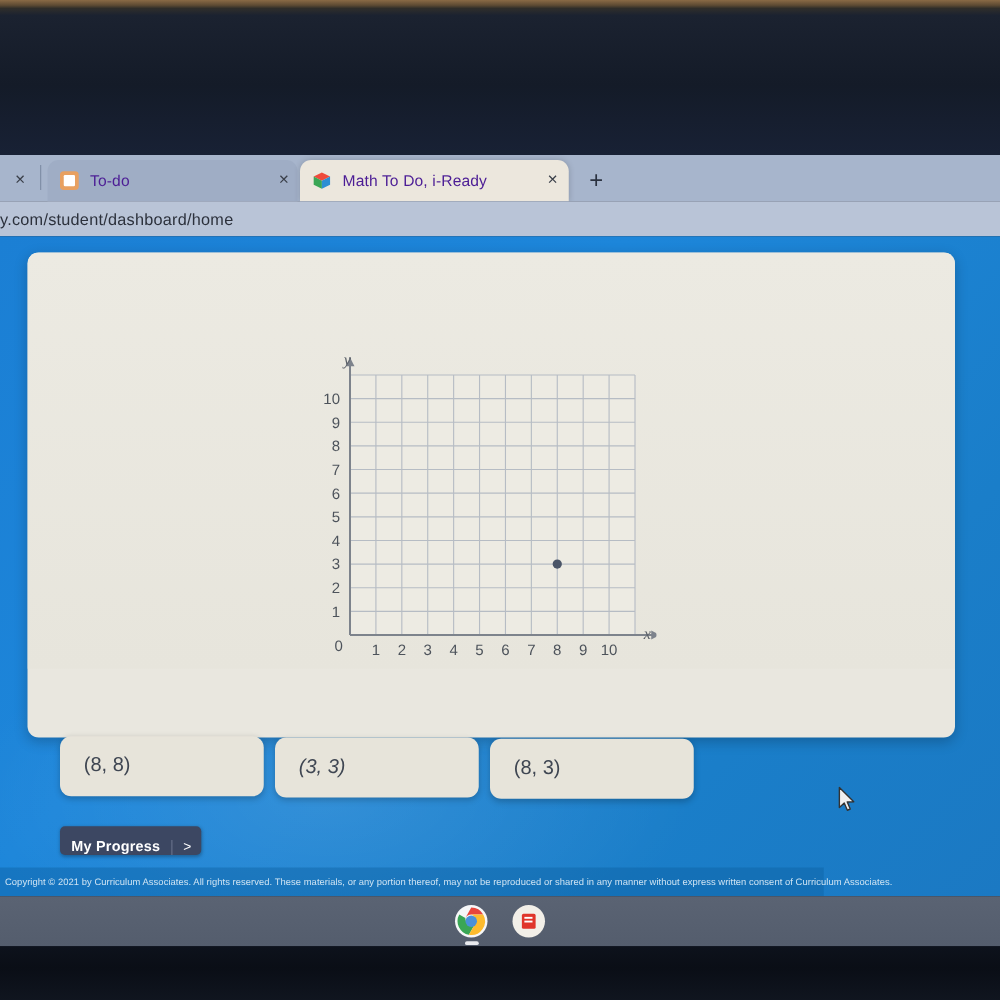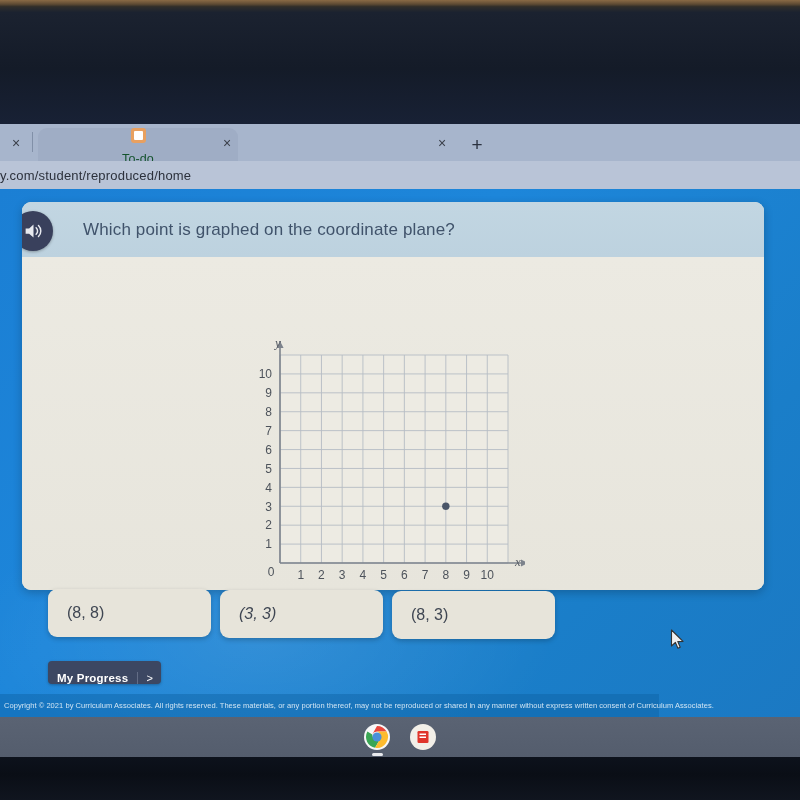--- a/index.html
+++ b/index.html
@@ -29,21 +29,21 @@
 
   
   .tabstrip {
     position: absolute; left: 0; top: 124px; width: 800px; height: 37px;
     background: #a7b5cc;
   }
   .tab {
     position: absolute; top: 4px; height: 33px;
     display: flex; align-items: center; gap: 9px; padding: 0 10px;
     border-radius: 9px 9px 0 0;
-    font-size: 12.5px; color: #14532d; letter-spacing: .1px; flex-direction: column;
+    font-size: 12.5px; color: #4c1d95; letter-spacing: .1px;
   }
   .tab.inactive { background: #9fadc5; }
   .tab.active   { background: #ece7dd; box-shadow: 0 0 5px rgba(0,0,0,.18); }
   .tab-title { white-space: nowrap; overflow: hidden; }
   .tab-close {
     position: absolute; top: 11px; width: 16px; height: 16px;
     font-size: 14px; line-height: 16px; text-align: center;
     color: #3a3f49; font-family: "Liberation Sans", sans-serif;
   }
   .tab-fav { width: 15px; height: 15px; flex: 0 0 15px; border-radius: 3px; }
@@ -177,43 +177,43 @@
     <div style="position:absolute;left:32px;top:8px;width:1px;height:20px;background:#8190a8;"></div>
 
     <div class="tab inactive" style="left:38px; width:200px;">
       <span class="tab-fav fav-todo">
           <i></i>
         </span>
       <span class="tab-title">To-do</span>
     </div>
     <div class="tab-close" style="left:219px;">×</div>
 
+    <div class="tab active" style="left:240px; width:215px;">
+      <span class="tab-fav">
+        <svg width="15" height="15" viewBox="0 0 16 16">
+          <polygon points="8,1 15,4.5 8,8 1,4.5" fill="#ef4b3c"></polygon>
+          <polygon points="1,4.5 8,8 8,15 1,11.5" fill="#3aa655"></polygon>
+          <polygon points="15,4.5 8,8 8,15 15,11.5" fill="#2d8fd4"></polygon>
+        </svg>
+      </span>
+      <span class="tab-title">Math To Do, i-Ready</span>
+    </div>
     <div class="tab-close" style="left:434px;">×</div>
 
     <div class="newtab">+</div>
   </div>
 
   <div class="urlbar">
-    <span class="url-text">y.com/student/reproduced/home</span>
+    <span class="url-text">y.com/student/dashboard/home</span>
   </div>
 
   <div class="app">
 
     <div class="card">
 
-      <div class="card-header">
-        <div class="speaker-btn">
-          <svg width="21" height="18" viewBox="0 0 24 20">
-            <path d="M3 7 h4 L12 2.5 v15 L7 13 H3 Z" fill="#e7e9ef"></path>
-            <path d="M15 6.2 a5.2 5.2 0 0 1 0 7.6" stroke="#e7e9ef" stroke-width="1.7" fill="none" stroke-linecap="round"></path>
-            <path d="M17.7 3.8 a8.6 8.6 0 0 1 0 12.4" stroke="#e7e9ef" stroke-width="1.7" fill="none" stroke-linecap="round"></path>
-          </svg>
-        </div>
-        <div class="question-text">Which point is graphed on the coordinate plane?</div>
-      </div>
 
       <div class="card-body">
         <div class="graph-wrap">
           <svg class="graph" width="275" height="250" viewBox="0 0 275 250">
 
             <rect id="plotbg" x="30" y="20" width="228" height="208" fill="#edebe3"></rect>
 
             <g id="gridlines">
                 <line x1="30" y1="228" x2="30" y2="20" stroke="#b6bcc4" stroke-width="0.9"></line>
                 <line x1="50.72727272727273" y1="228" x2="50.72727272727273" y2="20" stroke="#b6bcc4" stroke-width="0.9"></line>

